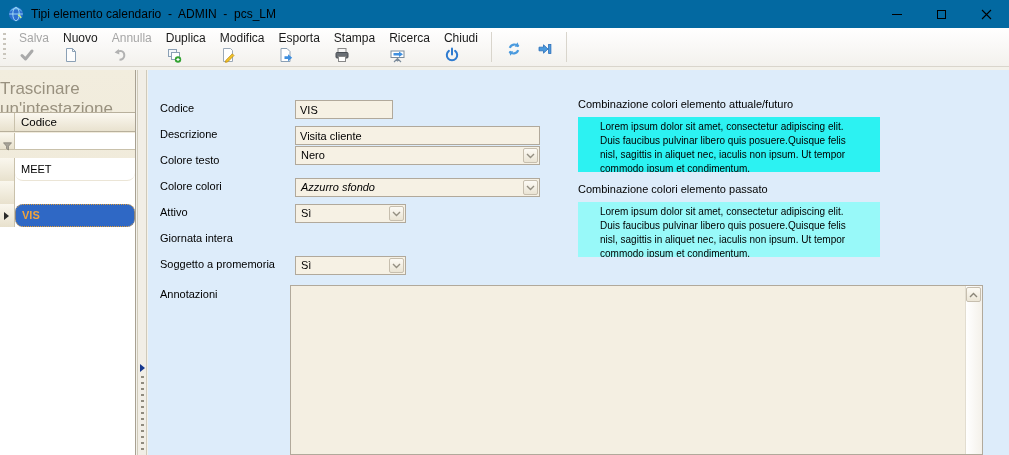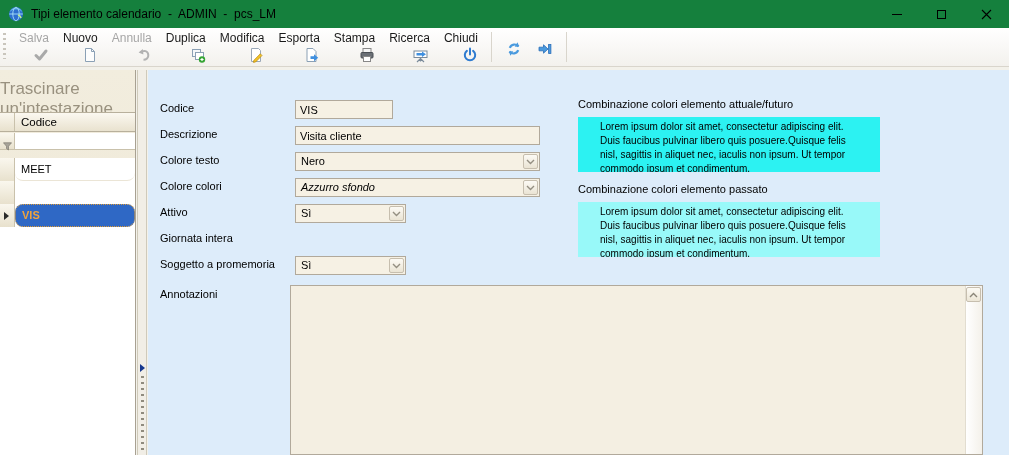--- a/index.html
+++ b/index.html
@@ -4,39 +4,39 @@
 <style>
   * { box-sizing: border-box; margin: 0; padding: 0; }
   html,body { background:#fff; }
   .window {
     position: relative; width: 1009px; height: 455px;
     background: #fff; overflow: hidden;
     font-family: "Liberation Sans", "DejaVu Sans", sans-serif;
     cursor: default; -webkit-user-select: none; user-select: none;
   }
   
-  .titlebar { position:absolute; top:0; left:0; right:0; height:28px; background:#15803d; }
+  .titlebar { position:absolute; top:0; left:0; right:0; height:28px; background:#0369a1; }
   .app-icon { position:absolute; left:8px; top:6px; width:16px; height:16px; }
   .title-text { position:absolute; left:31px; top:7px; font-size:12px; color:#000; white-space:pre; }
   .win-btn { position:absolute; top:0; width:45px; height:28px; display:flex; align-items:center; justify-content:center; }
   .win-btn.minimize { right:90px; }
   .win-btn.maximize { right:45px; }
   .win-btn.close    { right:0; }
   .glyph-min { width:10px; height:1px; background:#000; }
   .glyph-max { width:9px; height:9px; border:1px solid #000; }
   
   .toolbar {
     position:absolute; top:28px; left:0; right:0; height:39px;
     background:linear-gradient(#ffffff,#f3f1ed);
     border-bottom:1px solid #d9d5cc;
     display:flex; align-items:flex-start; padding-left:12px;
   }
   .tb-grip { position:absolute; left:3px; top:5px; bottom:7px; width:3px;
     background:repeating-linear-gradient(to bottom,#c9c5bc 0 2px, transparent 2px 5px); }
-  .tb-btn { display:flex; flex-direction:column; align-items:flex-end;
+  .tb-btn { display:flex; flex-direction:column; align-items:flex-start;
     padding:3px 7px 0 7px; font-size:12px; color:#1a1a1a; }
   .tb-btn .lbl { height:15px; line-height:15px; white-space:nowrap; }
   .tb-btn svg { margin-top:1px; }
   .tb-btn.disabled { color:#a6a6a6; }
   .tb-sep { width:1px; align-self:stretch; background:#d9d5cc; margin:4px 6px; }
   .tb-icon-btn { margin-top:11px; padding:2px 7px; }
   
   .content { position:absolute; top:67px; left:0; right:0; bottom:0; background:#f3f1ea; }
   
   .sidebar { position:absolute; left:0; top:3px; width:136px; bottom:0;
@@ -251,21 +251,21 @@
 
     <div class="main">
 
       <span class="f-label" style="top:32px">Codice</span>
       <input class="f-input" style="left: 147px; top: 30px; width: 98px;" value="VIS">
 
       <span class="f-label" style="top:58px">Descrizione</span>
       <input class="f-input" style="left: 147px; top: 56px; width: 245px;" value="Visita cliente">
 
       <span class="f-label" style="top:84px">Colore testo</span>
-      <div class="dd" style="left:147px; top:82px; width:245px;">
+      <div class="dd" style="left:147px; top:76px; width:245px;">
         <span class="dd-text">Nero</span>
         <span class="dd-btn">
           <svg width="9" height="6" viewBox="0 0 9 6">
               <path d="M1 1 L4.5 4.5 L8 1" fill="none" stroke="#948f82" stroke-width="1.4"></path>
             </svg>
         </span>
       </div>
 
       <span class="f-label" style="top:110px">Colore colori</span>
       <div class="dd" style="left:147px; top:108px; width:245px;font-style:italic;">

